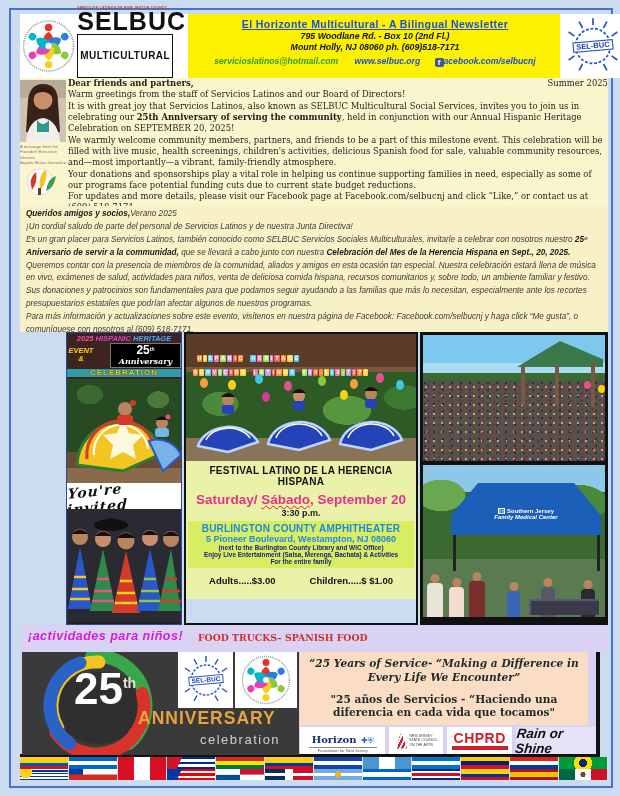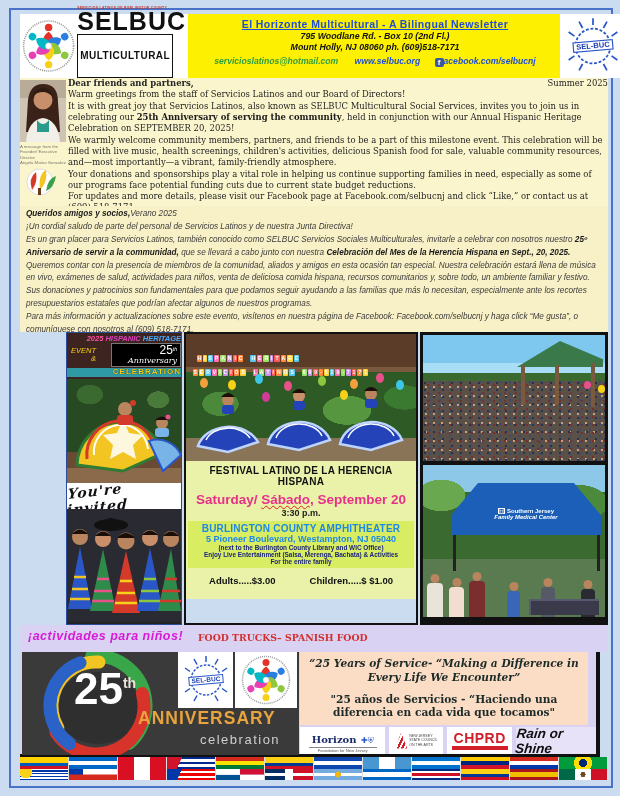--- a/index.html
+++ b/index.html
@@ -40,24 +40,24 @@
   .es-body .row1{display:flex;}
   .es-body .sal{font-weight:bold;color:#1a1a1a}
   b.inb{font-weight:bold;color:#1a1a1a}
 
   
   .colL{left:66px;top:332px;width:116px;height:293px;border:1px solid #2a4a9a;box-sizing:border-box;background:#222}
   .colM{left:184px;top:332px;width:234px;height:293px;border:2px solid #111;box-sizing:border-box}
   .colR{left:420px;top:332px;width:188px;height:293px;border:3px solid #111;box-sizing:border-box;background:#111}
 
   
-  .banner{width:100%;height:46px;background:#3d2420;overflow:hidden;color:#fff;text-align:right;line-height:1.1}
+  .banner{width:100%;height:46px;background:#3d2420;overflow:hidden;color:#fff;text-align:center;line-height:1.1}
   .bn1{font-size:7.5px;font-weight:bold;font-style:italic;margin-top:2px}
   .bn1 .y2025{color:#ff4fa0}.bn1 .hisp{color:#e040c0}.bn1 .herit{color:#4aa8ff}
-  .bn2{font-size:7.5px;font-weight:normal;font-style:italic;color:#f7d117;display:flex;align-items:center;justify-content:center;gap:15px}
+  .bn2{font-size:7.5px;font-weight:bold;font-style:italic;color:#f7d117;display:flex;align-items:center;justify-content:center;gap:15px}
   .bn2 .pill{background:#000;border:1px solid #777;padding:0 3px;color:#fff}
   .bn2 .n25{font-size:12px;font-style:normal}
   .bn2 .sup{font-size:5px;vertical-align:super}
   .bn2 .scr{font-family:"DejaVu Serif",serif;font-style:italic;font-size:8px}
   .bn3{margin-top:1px;background:#2e9aa6;color:#f7d117;font-size:8px;font-weight:bold;letter-spacing:1px;text-shadow:0 0 1px #000}
   .photo-dancers{width:100%;height:104px;overflow:hidden;background:
     radial-gradient(18px 14px at 80% 20%,#4a7a3a 60%,transparent 61%),
     radial-gradient(22px 16px at 20% 15%,#3a6a30 60%,transparent 61%),
     linear-gradient(180deg,#274a22 0 70%,#6b4a33 70% 86%,#8a6a4a 86%)}
   .invited{width:100%;height:26px;background:#fff;display:flex;align-items:center;justify-content:center;overflow:hidden}
@@ -405,21 +405,21 @@
     </div>
     <div class="event">
       <div class="ev-t1">
         <div>FESTIVAL LATINO DE LA HERENCIA</div>
         <div>HISPANA</div>
       </div>
       <div class="ev-date"><span>Saturday/ </span><span class="sq">Sábado,</span><span> September 20</span></div>
       <div class="ev-time">3:30 p.m.</div>
       <div class="ev-inner">
         <div class="ev-venue">BURLINGTON COUNTY AMPHITHEATER</div>
-        <div class="ev-addr">5 Pioneer Boulevard, Westampton, NJ 05040</div>
+        <div class="ev-addr">5 Pioneer Boulevard, Westampton, NJ 08060</div>
         <div class="ev-note">(next to the Burlington County Library and WIC Office)</div>
         <div class="ev-ent">Enjoy Live Entertainment (Salsa, Merenga, Bachata) &amp; Activities</div>
         <div class="ev-fam">For the entire family</div>
       </div>
       <div class="ev-prices">
         <span>Adults.....$3.00</span>
         <span>Children.....$ $1.00</span>
       </div>
     </div>
   </div>

